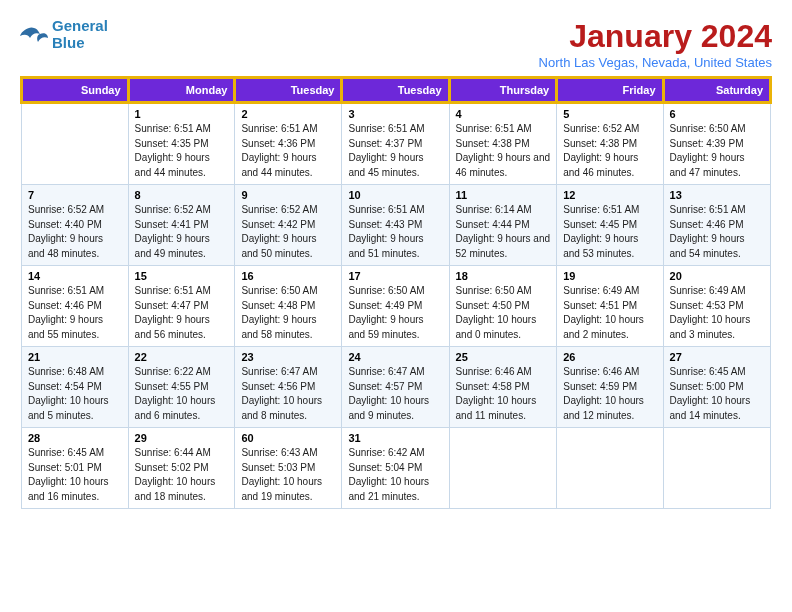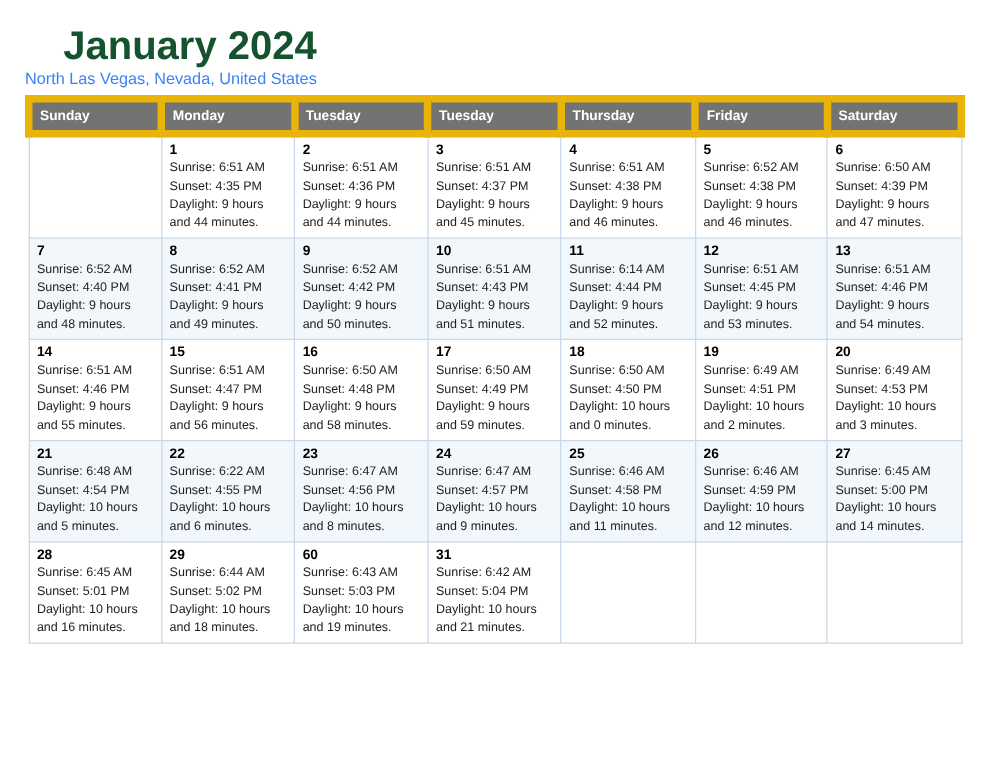--- a/index.html
+++ b/index.html
@@ -39,39 +39,39 @@
     .logo-bird {
       width: 28px;
       height: 22px;
     }
     .title-block {
       text-align: right;
     }
     .calendar-title {
       font-size: 32px;
       font-weight: bold;
-      color: #14532d;
+      color: #b91c1c;
     }
     .calendar-subtitle {
       font-size: 13px;
       color: #3b82f6;
     }
     table {
       width: 100%;
       border-collapse: collapse;
       font-size: 10.5px;
     }
     thead tr th {
-      background: #737373;
+      background: #6d28d9;
       color: #fff;
       font-size: 11px;
       font-weight: bold;
       padding: 5px 6px;
-      text-align: left;
-      border: 6px solid #eab308;
+      text-align: right;
+      border: 3px solid #eab308;
     }
     tbody tr td {
       border: 1px solid #c8d8e8;
       vertical-align: top;
       padding: 4px 6px;
       width: 113px;
       min-height: 70px;
       background: #fff;
     }
     tbody tr:nth-child(even) td {
@@ -90,20 +90,30 @@
     }
     .empty-cell {
       background: #fff !important;
     }
   </style>
 </head>
 <body>
 
 <div class="page">
   <div class="header-row">
+    <div class="logo">
+      <svg class="logo-bird" viewBox="0 0 28 22">
+        <path d="M14 4 C10 2, 2 6, 0 12 C4 10, 8 10, 10 14 C12 10, 16 8, 20 10 C18 6, 16 4, 14 4Z" fill="#2e6da4"></path>
+        <path d="M20 10 C24 8, 28 10, 28 14 C24 12, 20 14, 18 18 C16 14, 18 10, 20 10Z" fill="#2e6da4"></path>
+      </svg>
+      <div class="logo-text">
+        <div><span>General</span></div>
+        <div><span style="color:#2980b9">Blue</span></div>
+      </div>
+    </div>
     <div class="title-block">
       <div class="calendar-title">January 2024</div>
       <div class="calendar-subtitle">North Las Vegas, Nevada, United States</div>
     </div>
   </div>
 
   <table>
     <thead>
       <tr>
       <th>Sunday</th>

